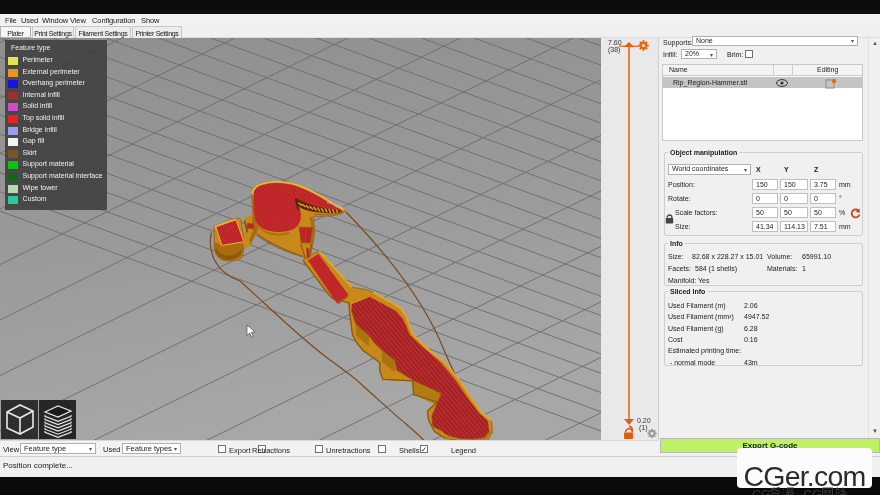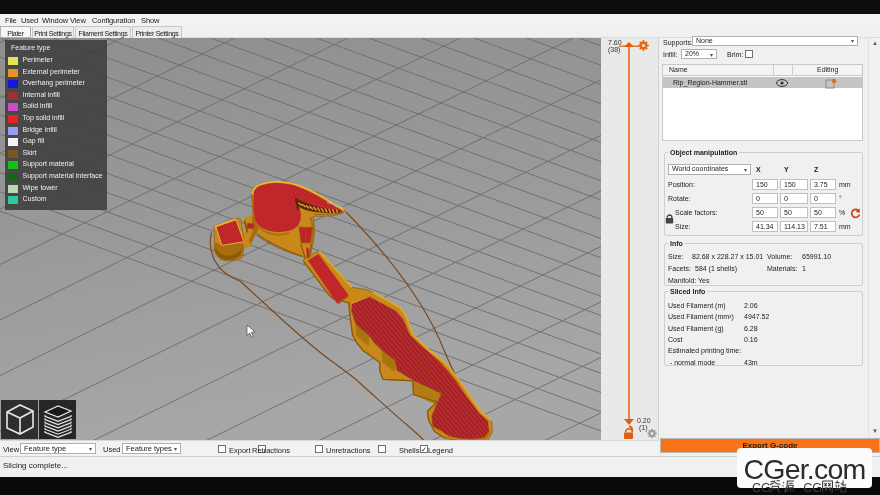--- a/index.html
+++ b/index.html
@@ -10,36 +10,36 @@
 #menubar { left:0; top:14px; width:880px; height:12px; background:#f2f2f2; font-size:7.5px; color:#1a1a1a; letter-spacing:-0.1px;}
 #menubar span { position:absolute; top:2px; }
 #tabbar { left:0; top:26px; width:880px; height:12px; background:#f0f0f0; font-size:7px; color:#1a1a1a; border-bottom:1px solid #dcdcdc;}
 .tab { position:absolute; top:0; height:12px; background:#ececec; border:1px solid #c8c8c8; border-bottom:none; text-align:center; line-height:13px; letter-spacing:-0.3px; white-space:nowrap; overflow:visible; }
 .tab.sel { background:#f6f6f6; }
 #viewport { left:0; top:38px; width:601px; height:402px; overflow:hidden; }
 #strip { left:601px; top:38px; width:57px; height:402px; background:#e9e9e9; }
 #rpanel { left:658px; top:38px; width:210px; height:402px; background:#f0f0f0; border-left:1px solid #d0d0d0; font-size:7px; color:#222; }
 #scrollbar { left:868px; top:38px; width:12px; height:402px; background:#f0f0f0; border-left:1px solid #e0e0e0;}
 #toolbar { left:0; top:440px; width:658px; height:16px; background:#f2f2f2; font-size:7.5px; color:#222; border-top:1px solid #d8d8d8; }
-#exportbtn { left:660px; top:438px; width:220px; height:15px; background:#f97316; border:1px solid #b8b8b8; text-align:center; font-size:8px; font-weight:bold; color:#222; line-height:14px; }
+#exportbtn { left:660px; top:438px; width:220px; height:15px; background:#bef264; border:1px solid #b8b8b8; text-align:center; font-size:8px; font-weight:bold; color:#222; line-height:14px; }
 #statusbar { left:0; top:456px; width:880px; height:21px; background:#f0f0f0; border-top:1px solid #d0d0d0; font-size:8px; color:#222; }
 #botblack { left:0; top:477px; width:880px; height:18px; background:#0a0a0a; }
 #legend { left:5px; top:40px; width:102px; height:170px; background:rgba(62,62,62,0.88); color:#f0f0f0; font-size:7px; }
 #legend .t { position:absolute; left:6px; top:4px; }
 #legend .row { position:absolute; left:2.5px; height:9px; }
 #legend .sw { position:absolute; left:0; top:0; width:10px; height:8px; }
 #legend .lb { position:absolute; left:15px; top:-1px; white-space:nowrap; }
 .sel { position:absolute; background:#fff; border:1px solid #b0b0b0; font-size:7px; color:#222; }
 .sel .arr { position:absolute; right:3px; top:1px; color:#555; font-size:6px; }
 .ipt { position:absolute; background:#fff; border:1px solid #c0c0c0; font-size:7px; color:#222; padding-left:3px; }
 .cb { position:absolute; width:8px; height:8px; background:#fff; border:1px solid #707070; font-size:7px; line-height:8px; }
 .lbl { position:absolute; white-space:nowrap; }
 .bold { font-weight:bold; }
 #wm { left:737px; top:448px; width:135px; height:40px; background:#fcfcfc; border-radius:4px; text-align:center; color:#2b2b2b; }
-#wm .big { font-size:28.5px; letter-spacing:-0.8px; line-height:22px; margin-top:10px;}
+#wm .big { font-size:28.5px; letter-spacing:-0.8px; line-height:22px; margin-top:17px;}
 #wm .small { font-size:11.5px; color:#3a3a3a; margin-top:0px;}
 </style>
 </head>
 <body>
 <div id="app">
   <div id="topblack" class="abs"></div>
   <div id="menubar" class="abs">
     <span style="left:5px">File</span>
       <span style="left:21px">Used</span>
       <span style="left:42px">Window</span>
@@ -375,25 +375,25 @@
 <div class="sel" style="left:122px; top:2px; width:59px; height:11px; font-size:7.5px;"><span style="margin-left:3px;">Feature types</span><span class="arr">▾</span></div>
 <div class="cb" style="left:218px; top:4px;"></div>
 <div class="lbl" style="left:229px; top:4.5px;">Export</div>
 <div class="cb" style="left:258px; top:4px;"></div>
 <div class="lbl" style="left:252px; top:4.5px;">Retractions</div>
 <div class="cb" style="left:315px; top:4px;"></div>
 <div class="lbl" style="left:326px; top:4.5px;">Unretractions</div>
 <div class="cb" style="left:378px; top:4px;"></div>
 <div class="lbl" style="left:399px; top:4.5px;">Shells</div>
 <div class="cb" style="left:420px; top:4px;">✓</div>
-<div class="lbl" style="left:428px; top:4.5px;">Legend</div>
+<div class="lbl" style="left:451px; top:4.5px;">Legend</div>
     </div>
   <div id="exportbtn" class="abs">Export G-code</div>
   <div id="statusbar" class="abs">
-      <span style="position:absolute;left:3px;top:4px;">Slicing complete...</span>
+      <span style="position:absolute;left:3px;top:4px;">Position complete...</span>
     </div>
   <div id="botblack" class="abs"></div>
 
   <div id="legend" class="abs">
       <div class="t">Feature type</div>
 <div class="row" style="top:17.0px">
         <div class="sw" style="background:#e6e456"></div>
         <div class="lb">Perimeter</div>
       </div>
 <div class="row" style="top:28.6px">

